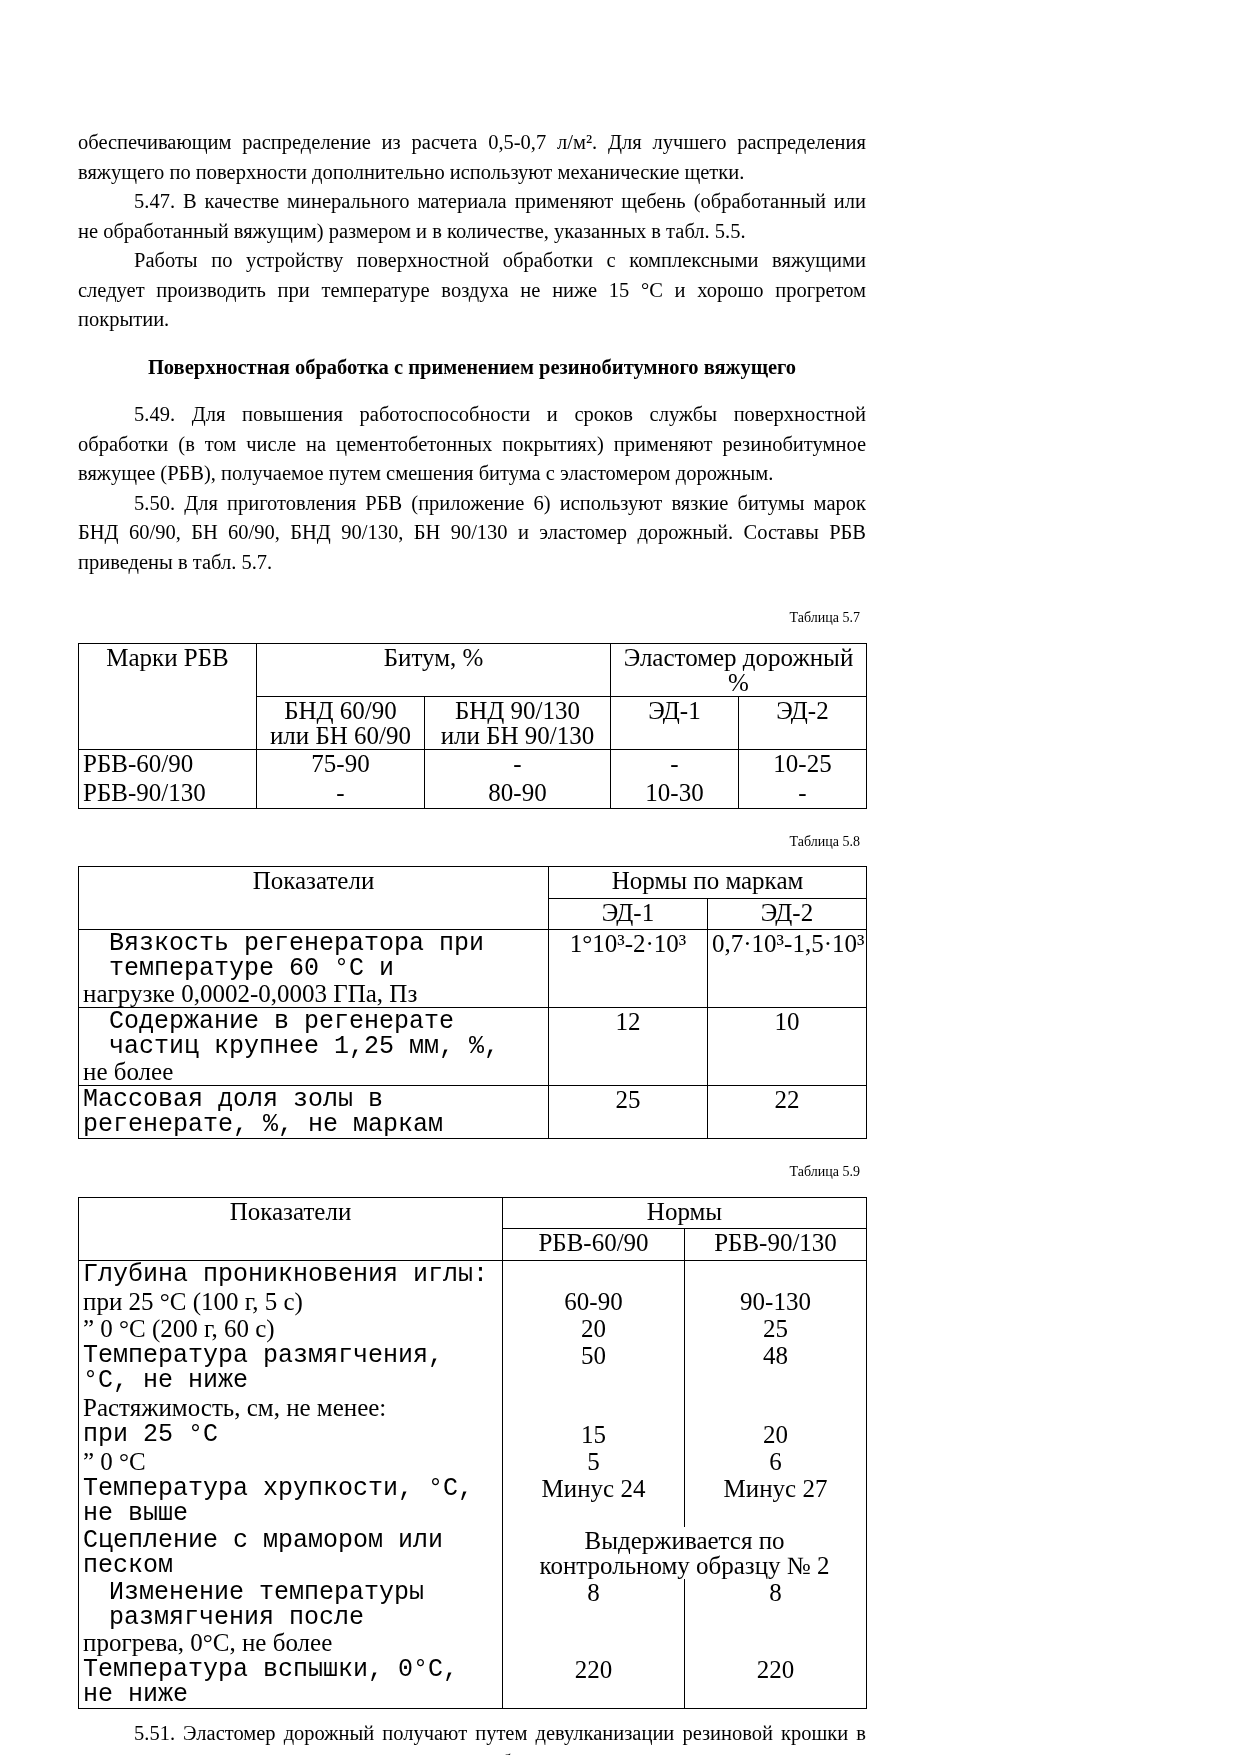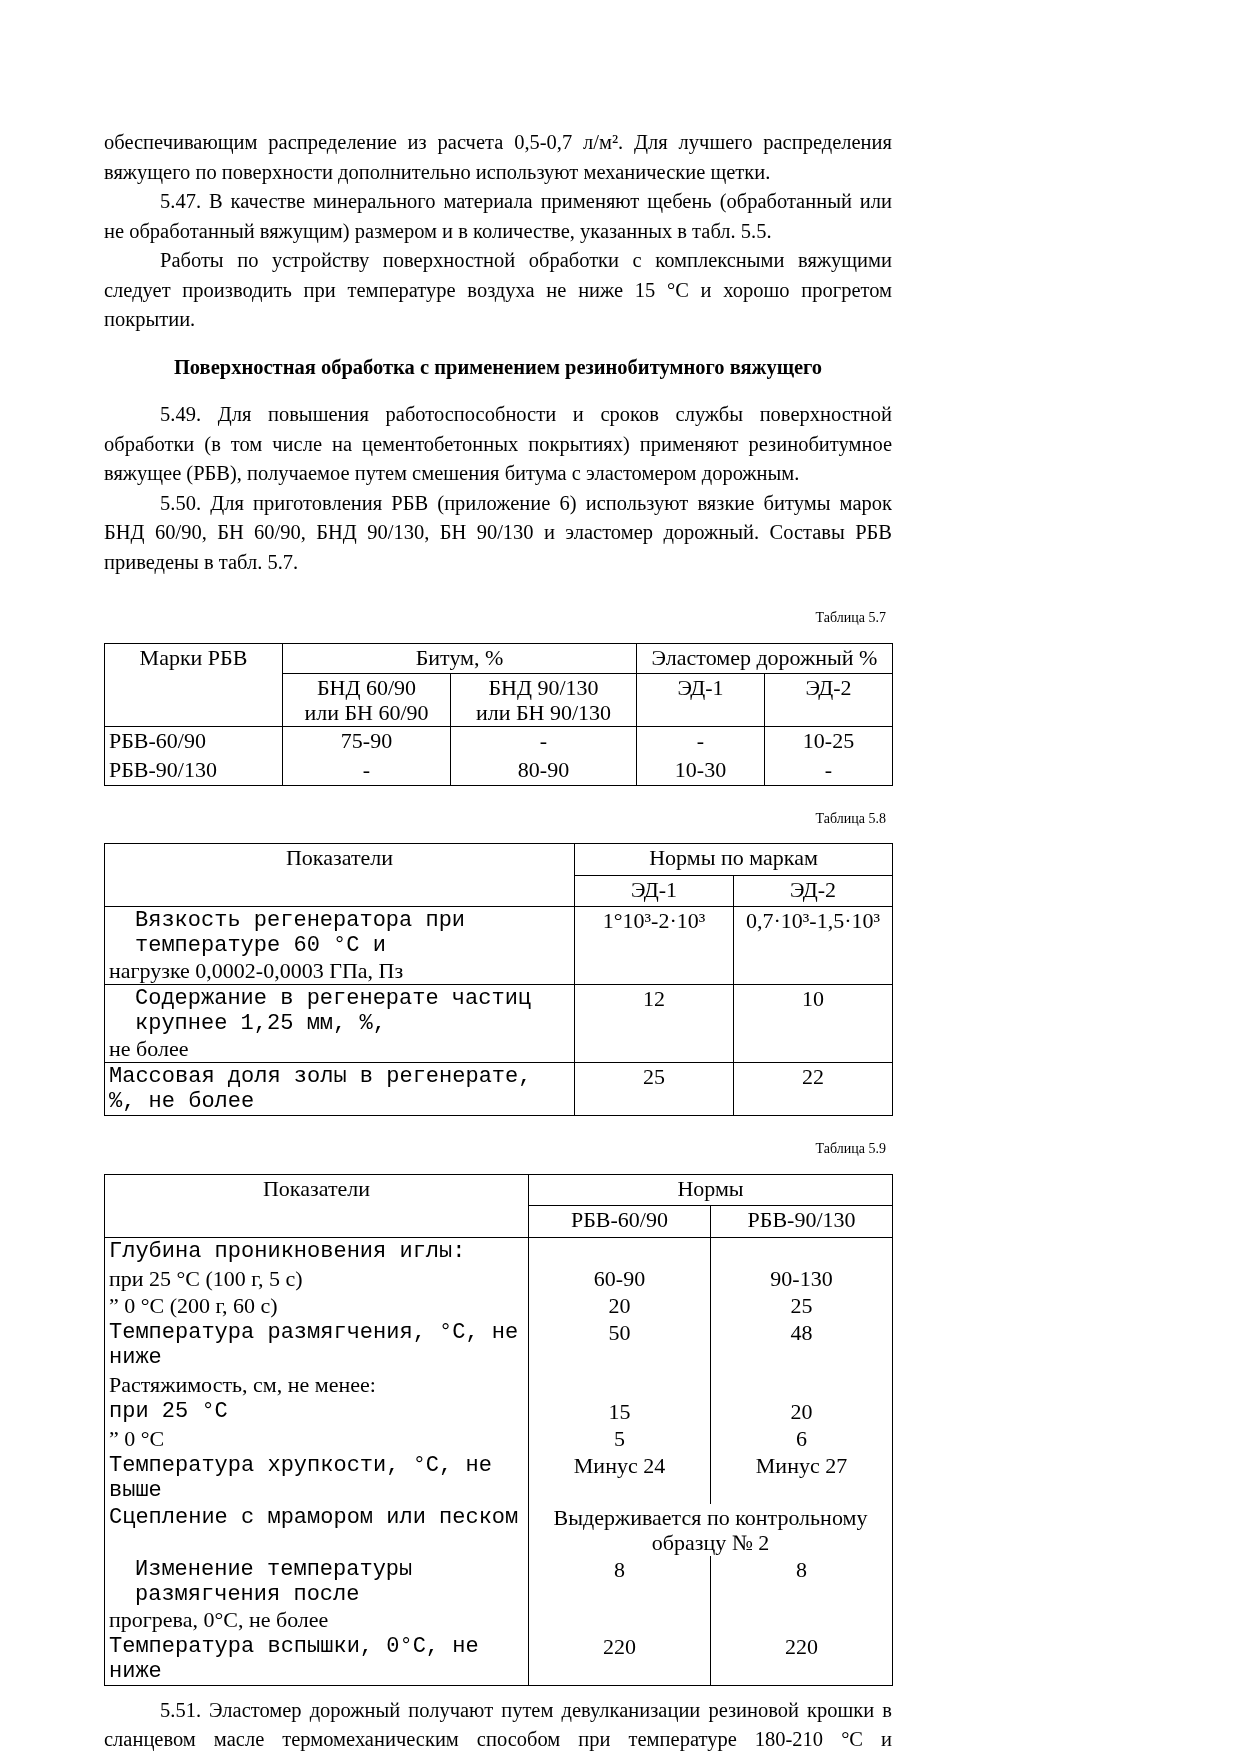--- a/index.html
+++ b/index.html
@@ -12,21 +12,21 @@
     font-family: "Liberation Serif", "DejaVu Serif", serif;
     color: #000000;
   }
   .page {
     position: relative;
     width: 1240px;
     height: 1755px;
     margin: 0 auto;
     background: #ffffff;
     box-sizing: border-box;
-    padding: 128px 160px 0 104px;
+    padding: 128px 160px 0 78px;
   }
   .content {
     width: 788px;
   }
   p.para {
     margin: 0;
     font-size: 20.5px;
     line-height: 29.5px;
     text-align: justify;
     text-justify: inter-word;
@@ -51,21 +51,21 @@
     line-height: 29.5px;
     text-align: right;
     margin: 0;
     padding-right: 6px;
   }
 
   table.doc {
     border-collapse: collapse;
     width: 788px;
     table-layout: fixed;
-    font-size: 22px;
+    font-size: 25px;
     line-height: 25px;
   }
   table.doc td, table.doc th {
     border: 1.6px solid #000;
     padding: 1px 4px;
     font-weight: normal;
     vertical-align: top;
   }
   table.doc .c { text-align: center; }
   table.doc .l { text-align: left; }
@@ -179,21 +179,21 @@
         </tr>
         <tr>
           <td class="l">
             <span class="ind" style="display:inline-block;">Содержание в регенерате частиц крупнее 1,25 мм, %,</span><br>
             <span>не более</span>
           </td>
           <td class="c">12</td>
           <td class="c">10</td>
         </tr>
         <tr>
-          <td class="l ind">Массовая доля золы в регенерате, %, не более</td>
+          <td class="l ind">Массовая доля золы в регенерате, %, не маркам</td>
           <td class="c">25</td>
           <td class="c">22</td>
         </tr>
       </tbody>
     </table>
 
     <div class="spacer-md"></div>
 
     <p class="tbl-caption">Таблица 5.9</p>
 

